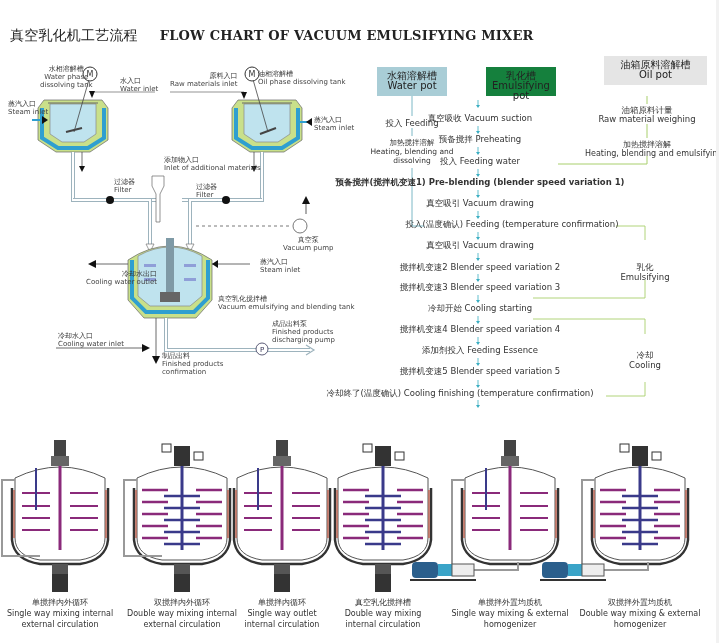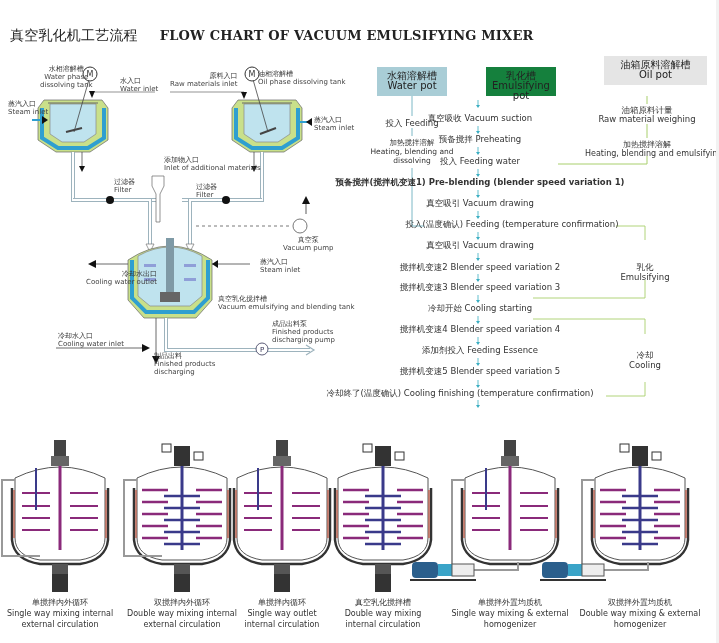--- a/index.html
+++ b/index.html
@@ -227,24 +227,24 @@
 </div>
 <div class="abs lbl" style="left:58px;top:332px;">
   <span class="zh">冷却水入口</span>
   <span class="en">Cooling water inlet</span>
 </div>
 <div class="abs lbl" style="left:272px;top:320px;">
   <span class="zh">成品出料泵</span>
   <span class="en">Finished products</span>
   <span class="en">discharging pump</span>
 </div>
-<div class="abs lbl" style="left:154px;top:352px;">
+<div class="abs lbl" style="left:162px;top:352px;">
   <span class="zh">制品出料</span>
   <span class="en">Finished products</span>
-  <span class="en">discharging</span>
+  <span class="en">confirmation</span>
 </div>
 
 <div class="hbox" style="left:377px;top:67px;width:70px;height:29px;background:#a9cdd6;">
   <div>水箱溶解槽</div>
   <div>Water pot</div>
 </div>
 <div class="hbox" style="left:486px;top:67px;width:70px;height:29px;background:#15803d;">
   <div>乳化槽</div>
   <div>Emulsifying pot</div>
 </div>

